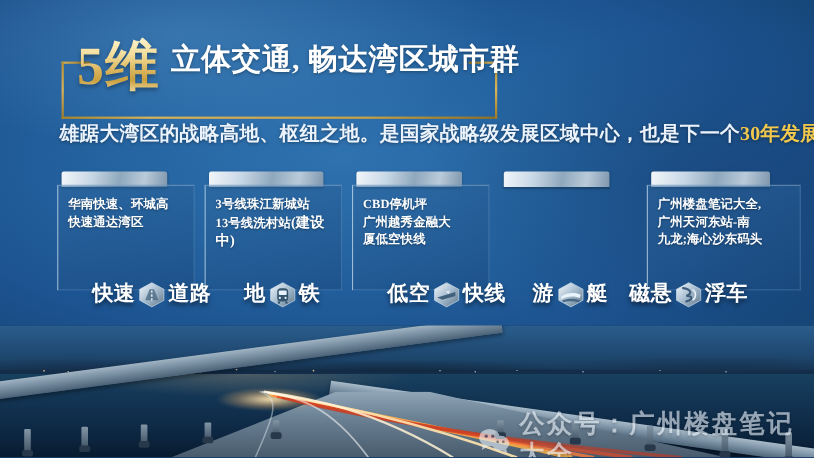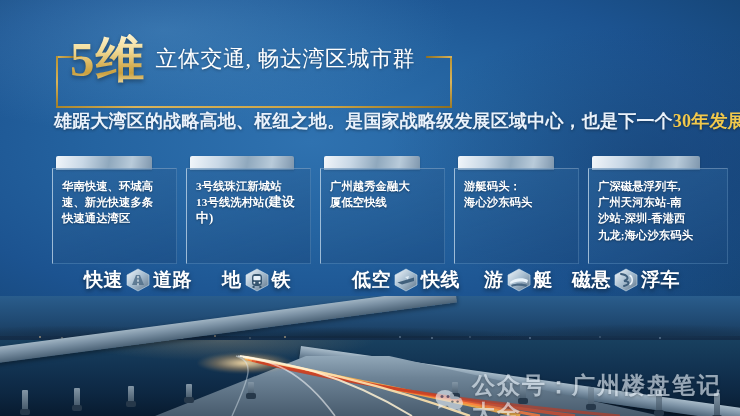--- a/index.html
+++ b/index.html
@@ -29,30 +29,30 @@
     background:linear-gradient(180deg,#b8912f,#d8b35a,#9d7a26); }
   .bracket .bbot{ position:absolute; left:0; bottom:0; height:1.6px; width:396px;
     background:linear-gradient(90deg,#a8842b,#d8b35a 20%,#c9a244 70%,#8d6f22); }
   .bracket .br{ position:absolute; right:0; top:0; width:1.6px; height:52px;
     background:linear-gradient(180deg,#b8912f,#d8b35a,#9d7a26); }
   .bracket .btopr{ position:absolute; right:0; top:0; height:1.6px; width:26px;
     background:linear-gradient(90deg,#8d6f22,#d8b35a); }
   .bracket .btopl{ position:absolute; left:0; top:0; height:1.6px; width:26px;
     background:linear-gradient(270deg,#8d6f22,#d8b35a); }
 
-  .t-row{ position:absolute; left:14px; top:0; display:flex; align-items:center; gap:10px; white-space:nowrap; }
+  .t-row{ position:absolute; left:14px; top:0; display:flex; align-items:flex-start; gap:10px; white-space:nowrap; }
   .t-big{
     font-size:49px; line-height:52px; font-weight:700; letter-spacing:1px;
     background:linear-gradient(180deg,#fdf3cf 0%,#f3dd9b 30%,#d9b45c 58%,#caa03f 75%,#f5e3ae 100%);
     -webkit-background-clip:text; background-clip:text; color:transparent;
     -webkit-text-fill-color:transparent;
     filter:drop-shadow(0 2px 2px rgba(0,0,0,.35));
   }
   .t-sub{
-    font-size:22px; line-height:40px; color:#ffffff; font-weight:400; letter-spacing:.5px;
+    font-size:27px; line-height:40px; color:#ffffff; font-weight:700; letter-spacing:.5px;
     text-shadow:0 1px 3px rgba(0,0,0,.35); padding-bottom:3px;
   }
 
   
   .subtitle{
     position:absolute; left:54px; top:110px; font-size:18px; line-height:22px;
     color:#eaf2fb; font-weight:700; letter-spacing:.2px; white-space:nowrap;
     text-shadow:0 1px 3px rgba(0,0,0,.4);
   }
   .subtitle .gold{ color:#f2c94c; }
@@ -79,21 +79,21 @@
     border-bottom:1px solid rgba(150,185,215,.18);
     padding:9px 6px 4px 9px;
   }
   .panel p{
     font-size:11.3px; line-height:16.2px; color:#ffffff; font-weight:700;
     letter-spacing:.1px; text-shadow:0 1px 2px rgba(0,0,0,.35);
   }
   .panel .sml{ font-size:13px; letter-spacing:0; }
 
   
-  .labels{ position:absolute; left:52px; top:268px; width:652px; height:30px; }
+  .labels{ position:absolute; left:52px; top:256px; width:652px; height:30px;font-family:Liberation Mono, monospace; }
   .lab{ position:absolute; display:flex; align-items:center; gap:1px; white-space:nowrap; }
   .lab span.tx{
     font-size:19px; line-height:24px; color:#ffffff; font-weight:700; letter-spacing:.5px;
     text-shadow:0 2px 4px rgba(0,0,0,.5);
   }
   .hexi{ width:26px; height:24px; margin:0 1px; display:inline-block; position:relative; }
   .hexi svg{ display:block; }
 
   
   .photo{ position:absolute; left:0; top:296px; width:740px; height:120px; overflow:hidden;
@@ -180,55 +180,50 @@
   <div class="subtitle">
     <span>雄踞大湾区的战略高地、枢纽之地。是国家战略级发展区域中心，也是下一个</span><span class="gold">30年发展核心。</span>
   </div>
 
   <div class="cards">
 
     <div class="card">
       <div class="tab"></div>
       <div class="panel">
         <p>华南快速、环城高</p>
-        <p>速、新光快速多条</p>
         <p>快速通达湾区</p>
       </div>
     </div>
 
     <div class="card">
       <div class="tab"></div>
       <div class="panel">
         <p>3号线珠江新城站</p>
         <p><span>13号线洗村站</span><span class="sml">(建设中)</span></p>
       </div>
     </div>
 
     <div class="card">
       <div class="tab"></div>
       <div class="panel">
+        <p>CBD停机坪</p>
         <p>广州越秀金融大</p>
         <p>厦低空快线</p>
       </div>
     </div>
 
     <div class="card">
       <div class="tab"></div>
+    </div>
+
+    <div class="card">
+      <div class="tab"></div>
       <div class="panel">
-        <p>游艇码头：</p>
-        <p>海心沙东码头</p>
-      </div>
-    </div>
-
-    <div class="card">
-      <div class="tab"></div>
-      <div class="panel">
-        <p>广深磁悬浮列车,</p>
+        <p>广州楼盘笔记大全,</p>
         <p>广州天河东站-南</p>
-        <p>沙站-深圳-香港西</p>
         <p>九龙;海心沙东码头</p>
       </div>
     </div>
   </div>
 
   <div class="labels">
 
     <div class="lab" style="left:32px;top:0">
       <span class="tx">快速</span>
       <span class="hexi">

